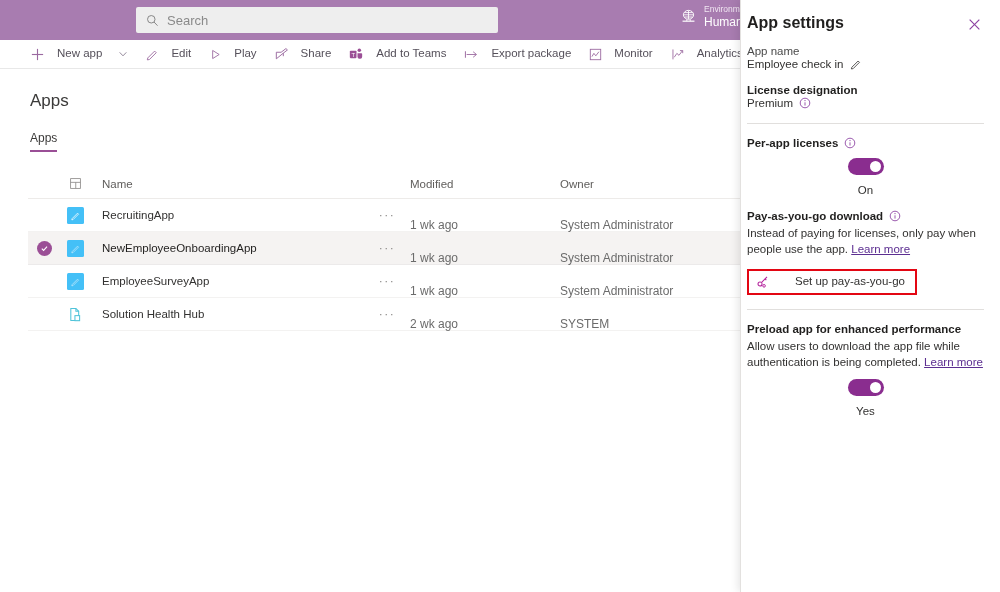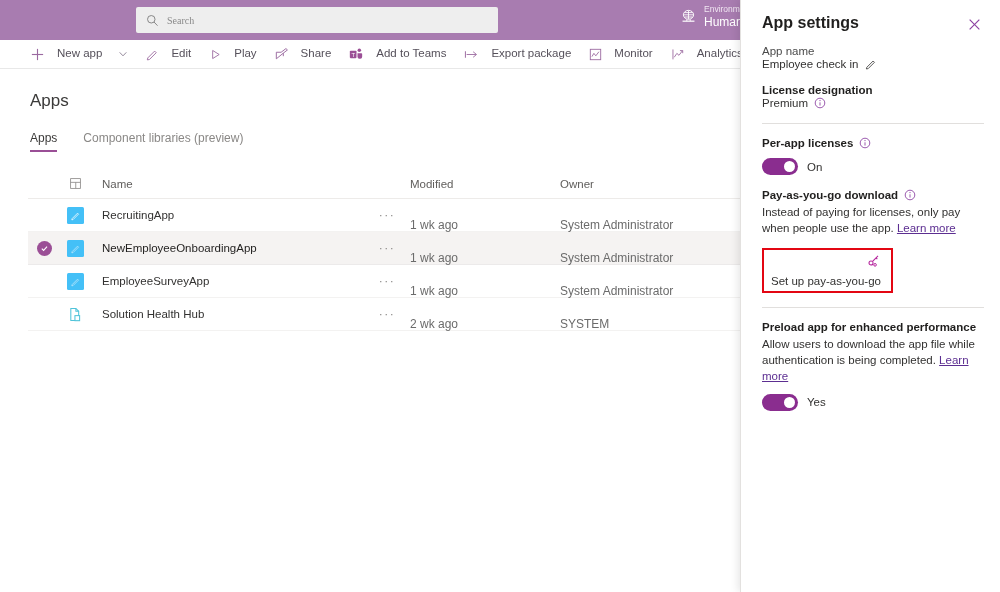--- a/index.html
+++ b/index.html
@@ -13,21 +13,21 @@
   
   .topbar {
     position: absolute; top: 0; left: 0; width: 1000px; height: 40px;
     background: #a87cb0; display: flex; align-items: center;
   }
   .search-box {
     position: absolute; left: 136px; top: 7px; width: 362px; height: 26px;
     background: #eeeeee; border-radius: 2px;
     display: flex; align-items: center; padding: 0 10px; gap: 8px;
   }
-  .search-box .ph { font-size: 10px; color: #8a8a8a; font-family: Liberation Serif, serif; }
+  .search-box .ph { font-size: 13px; color: #8a8a8a; }
   .env-block {
     position: absolute; left: 680px; top: 4px;
     display: flex; align-items: center; gap: 7px; color: #fff;
   }
   .env-txt { line-height: 1.25; }
   .env-label { font-size: 8.5px; color: #f0e6f2; }
   .env-name { font-size: 12px; color: #ffffff; }
 
   
   .cmdbar {
@@ -87,47 +87,47 @@
     width: 17px; height: 17px; border-radius: 1.5px; background: #44c0f7;
     display: flex; align-items: center; justify-content: center;
   }
   .app-ico.doc { background: transparent; }
 
   
   .panel {
     position: absolute; top: 0; right: 0; width: 260px; height: 592px;
     background: #ffffff; border-left: 1px solid #e3e1df;
     box-shadow: -2px 0 8px rgba(0,0,0,0.10);
-    padding: 14px 16px 0 21px;
+    padding: 14px 16px 0 6px;
   }
   .panel-head { display: flex; align-items: flex-start; justify-content: space-between; }
   .panel-title { font-size: 16px; font-weight: bold; color: #201f1e; }
   .panel-close { width: 20px; height: 20px; display: flex; align-items: center; justify-content: center; cursor: default; }
 
   .fld-label { font-size: 11.5px; color: #4a4a4a; margin-top: 11px; }
   .fld-value-row { display: flex; align-items: flex-end; gap: 6px; margin-top: 1px; }
   .fld-value { font-size: 11.5px; color: #323130; }
 
   .sec-title { font-size: 11.5px; font-weight: bold; color: #201f1e; display: flex; align-items: center; gap: 6px; }
   .sec-sub   { font-size: 11.5px; color: #323130; line-height: 1.42; margin-top: 3px; }
   .lnk { color: #6b4a7a; color: #5c2e91; text-decoration: underline; }
 
   .hr { height: 1px; background: #e1dfdd; margin: 14px 0 13px 0; }
 
-  .toggle-row { display: flex; align-items: center; gap: 9px; margin-top: 9px; }
+  .toggle-row { display: flex; align-items: center; gap: 9px; margin-top: 9px; flex-direction: column; }
   .toggle {
     width: 36px; height: 17px; border-radius: 9px; background: #8a2d8f;
     display: flex; align-items: center; justify-content: flex-end; padding: 0 3px;
   }
   .knob { width: 11px; height: 11px; border-radius: 50%; background: #fff; }
   .toggle-lbl { font-size: 11.5px; color: #323130; }
 
   .payg-wrap {
     margin-top: 11px; border: 2px solid #e30613; display: inline-flex; padding: 4px 10px 4px 7px;
-    align-items: flex-end; gap: 7px; flex-direction: column;
+    align-items: flex-start; gap: 25px;
   }
   .payg-lbl { font-size: 11.5px; color: #323130; }
 
   .mt14 { margin-top: 14px; text-align: right; }
 </style>
 </head>
 <body>
 
 <div id="root">
 
@@ -258,23 +258,20 @@
   </div>
 
   <div class="content">
 
     <div class="page-title">Apps</div>
 
     <div class="tabs">
       <div class="tab active">
         <span>Apps</span>
       </div>
-      <div class="tab">
-        <span>Component libraries (preview)</span>
-      </div>
     </div>
 
     <div class="tbl">
 
       <div class="tbl-head">
         <div class="col-check"></div>
         <div class="col-icon">
           <svg width="13" height="13" viewBox="0 0 16 16">
             <rect x="2" y="2" width="12" height="12" fill="none" stroke="#8a8886" stroke-width="1"></rect>
             <line x1="2" y1="6.6" x2="14" y2="6.6" stroke="#8a8886" stroke-width="1"></line>

